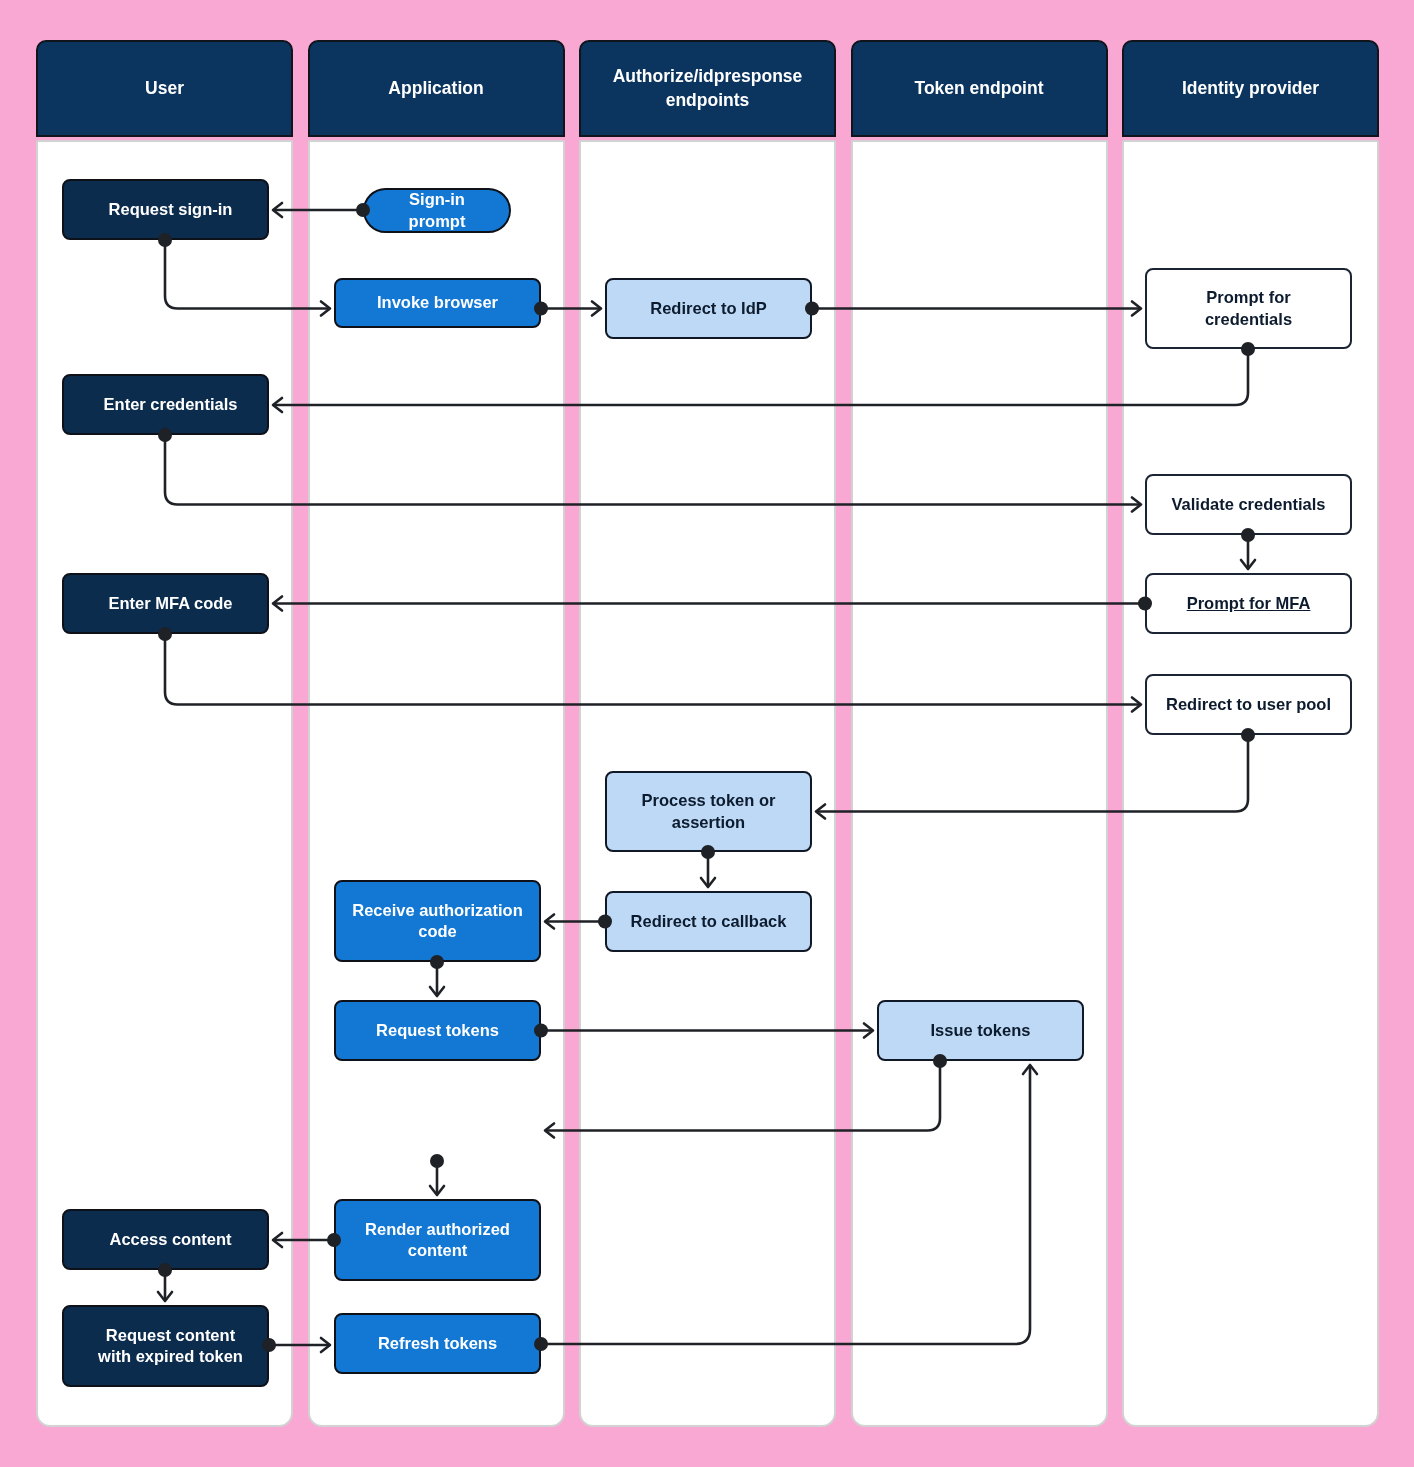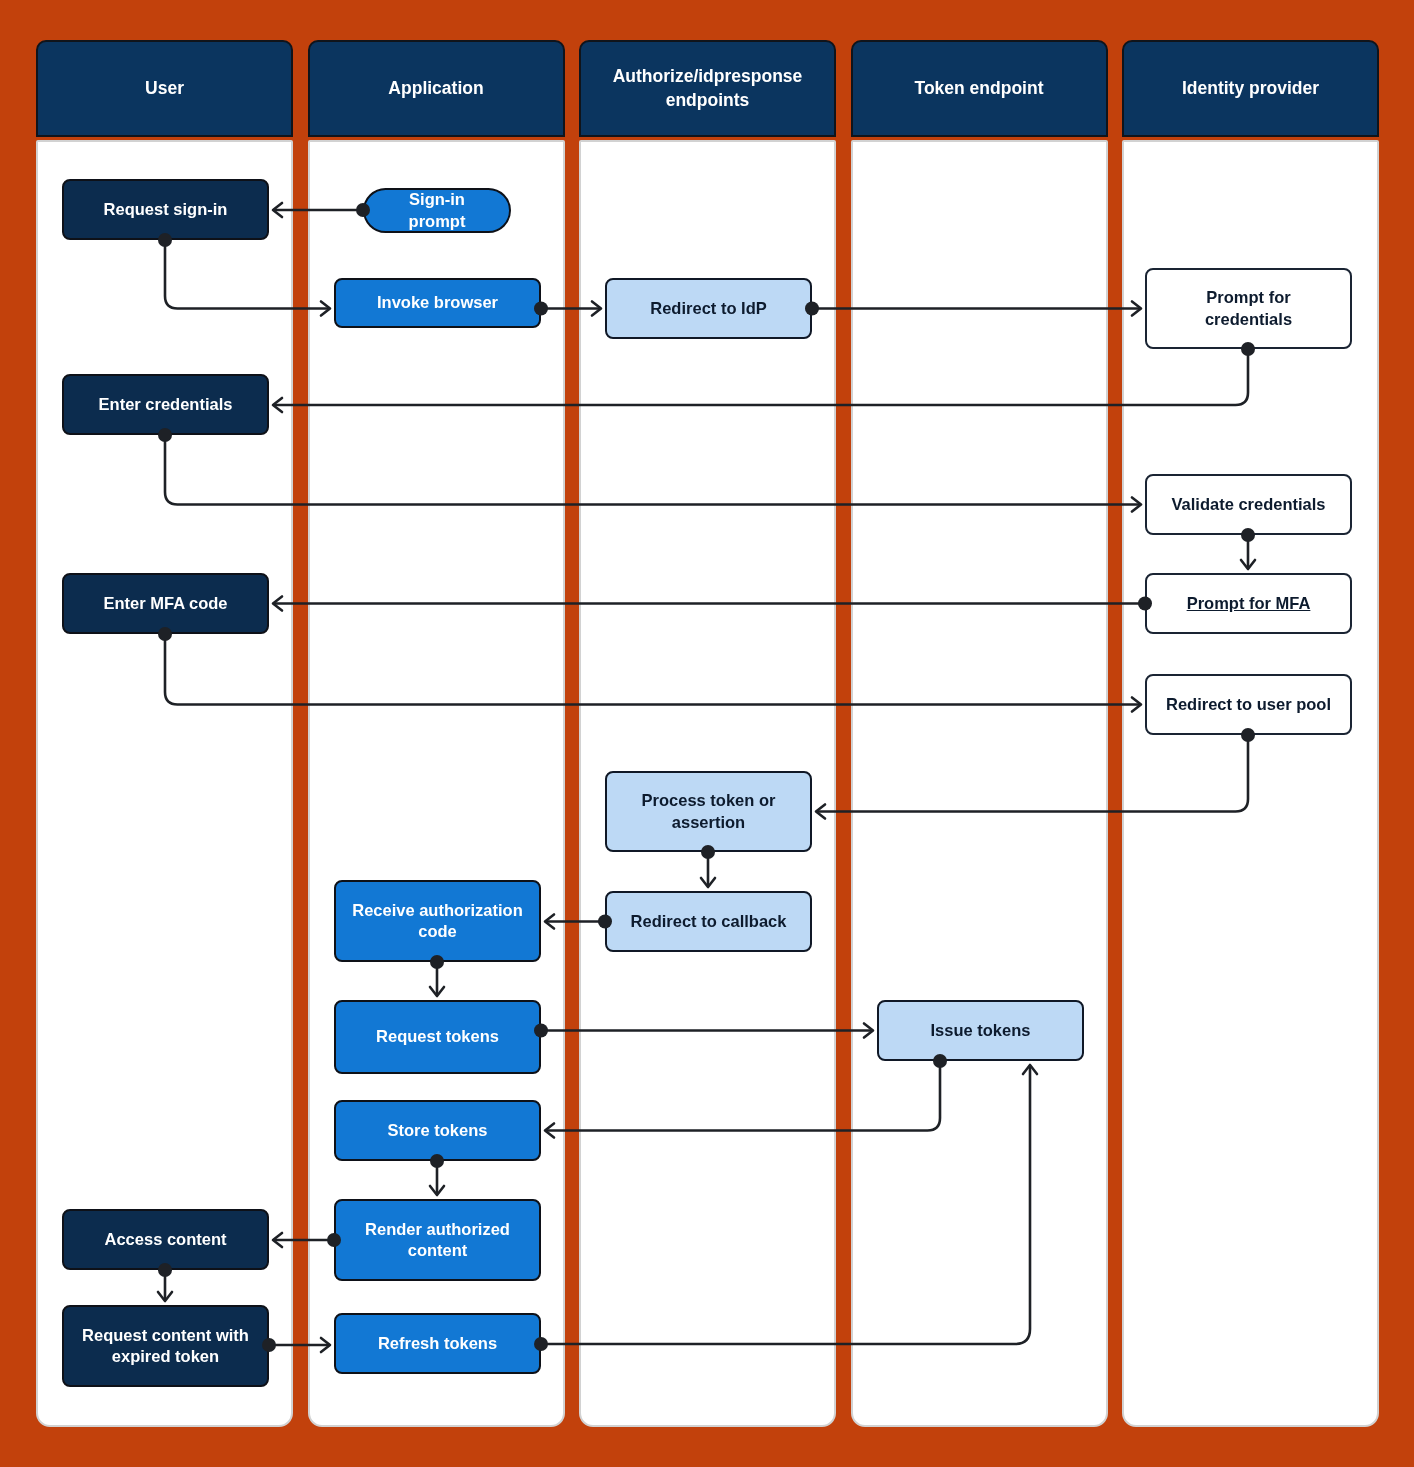--- a/index.html
+++ b/index.html
@@ -1,36 +1,36 @@
 <!DOCTYPE html>
 <html><head>
 <meta charset="utf-8">
 <style>
   html,body{margin:0;padding:0;background:#ffffff;}
   .canvas{
-    position:relative;width:1414px;height:1467px;background:#c2410c;
+    position:relative;width:1414px;height:1467px;background:#f9a8d4;
     font-family:"Liberation Sans", sans-serif;overflow:hidden;
   }
   .lane{position:absolute;top:40px;width:257px;height:1387px;}
   .lane-header{
     position:absolute;top:0;left:0;width:100%;height:97px;box-sizing:border-box;
     background:#0b355f;border:2.5px solid #10141b;border-radius:10px 10px 0 0;
     color:#ffffff;font-weight:bold;font-size:17.5px;line-height:1.35;
     display:flex;align-items:center;justify-content:center;text-align:center;padding:0 20px;
   }
   .lane-body{
     position:absolute;top:100px;left:0;width:100%;bottom:0;box-sizing:border-box;
     background:#ffffff;border:2px solid #d2d2d2;border-radius:2px 2px 14px 14px;
   }
   .node{
     position:absolute;box-sizing:border-box;z-index:3;
     display:flex;align-items:center;justify-content:center;text-align:center;
     font-weight:bold;font-size:16.5px;line-height:1.3;border-radius:8px;padding:4px 14px;
   }
-  .node.dark{background:#0c2c4e;border:2.5px solid #0e1118;color:#ffffff;}
+  .node.dark{background:#0c2c4e;border:2.5px solid #0e1118;color:#ffffff;padding-left:24px;}
   .node.primary{background:#1278d4;border:2.5px solid #0e1118;color:#ffffff;justify-content:center;}
   .node.light{background:#bdd9f5;border:2.5px solid #101826;color:#0d1b2e;justify-content:center;}
   .node.outline{background:#ffffff;border:2.5px solid #1a2433;color:#0d1b2e;}
   .node.pill{border-radius:26px;}
   svg.connectors{position:absolute;left:0;top:0;z-index:4;pointer-events:none;}
   svg.connectors path.edge{fill:none;stroke:#1e2126;stroke-width:2.6;stroke-linecap:round;stroke-linejoin:round;}
   svg.connectors circle.dot{fill:#1e2126;stroke:none;}
 </style>
 </head>
 <body>
@@ -100,28 +100,25 @@
     </div>
   <div class="node light" style="left:605px; top:771px;  width:207px; height:81px;">
       <span>Process token or assertion</span>
     </div>
   <div class="node light" style="left:605px; top:891px;  width:207px; height:61px;">
       <span>Redirect to callback</span>
     </div>
   <div class="node primary" style="left:334px; top:880px;  width:207px; height:82px;">
       <span>Receive authorization code</span>
     </div>
-  <div class="node primary" style="left:334px; top:1000px; width:207px; height:74px;">
+  <div class="node primary" style="left:334px; top:1000px; width:207px; height:61px;">
       <span>Request tokens</span>
     </div>
   <div class="node light" style="left:877px; top:1000px; width:207px; height:61px;">
       <span>Issue tokens</span>
-    </div>
-  <div class="node primary" style="left:334px; top:1100px; width:207px; height:61px;">
-      <span>Store tokens</span>
     </div>
   <div class="node primary" style="left:334px; top:1199px; width:207px; height:82px;">
       <span>Render authorized content</span>
     </div>
   <div class="node dark" style="left:62px;  top:1209px; width:207px; height:61px;">
       <span>Access content</span>
     </div>
   <div class="node dark" style="left:62px;  top:1305px; width:207px; height:82px;">
       <span>Request content with expired token</span>
     </div>

